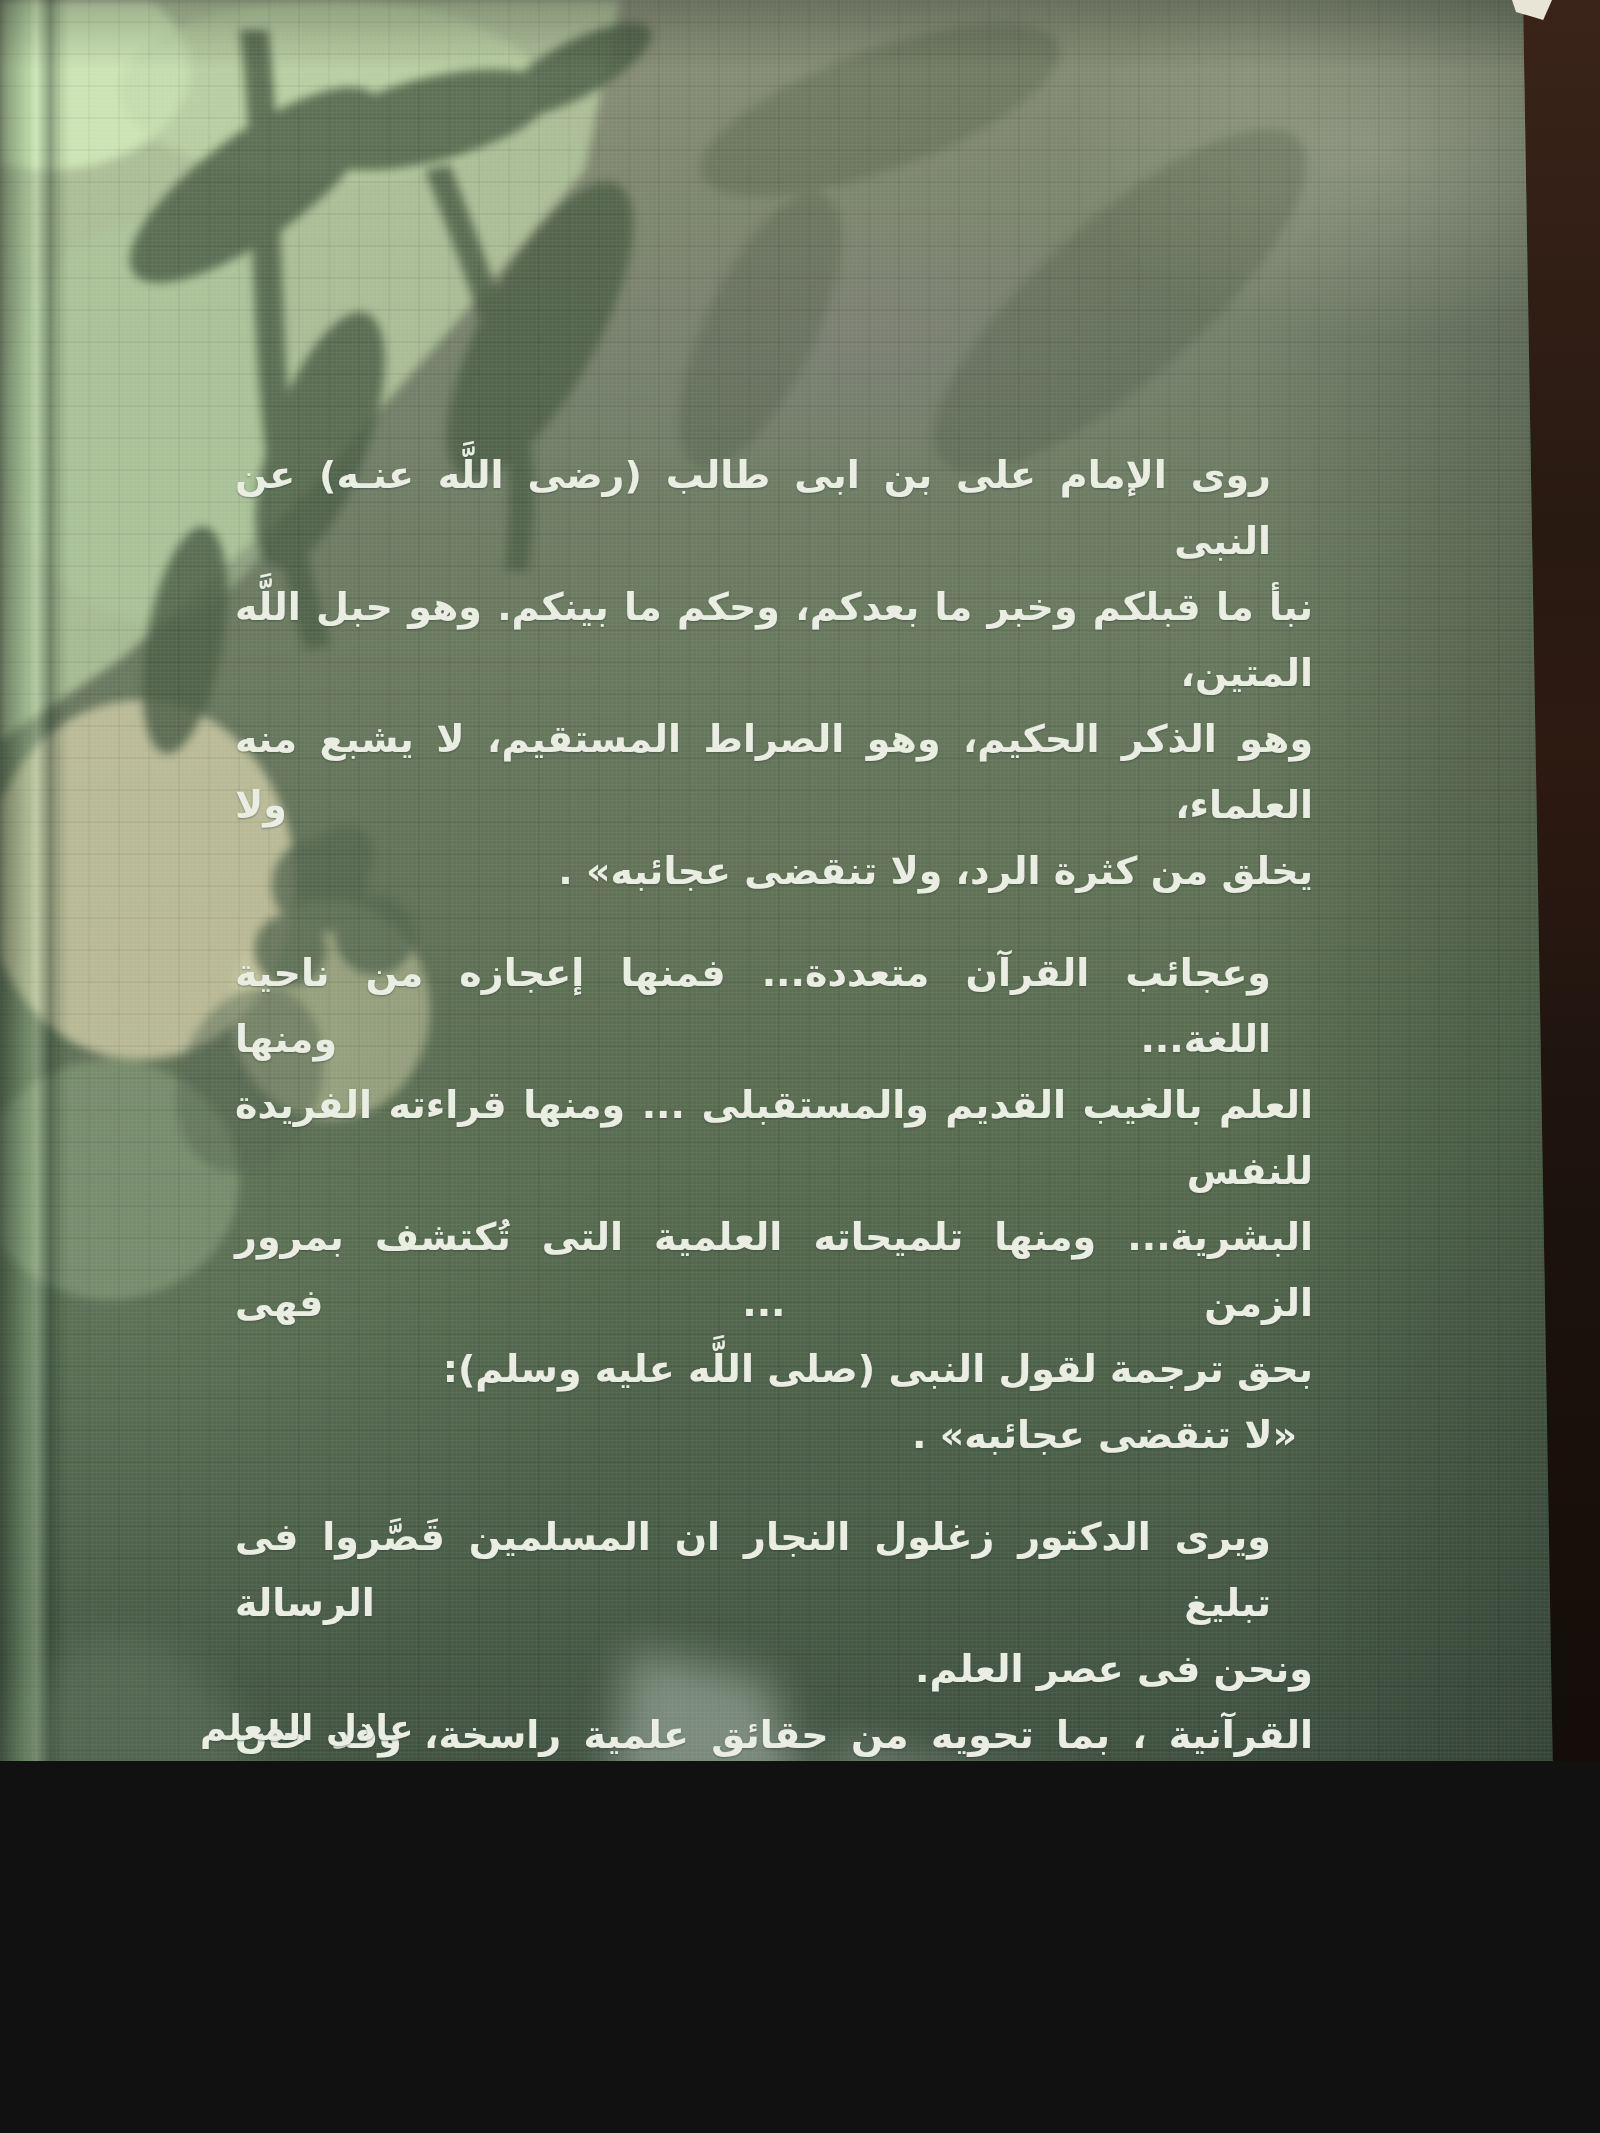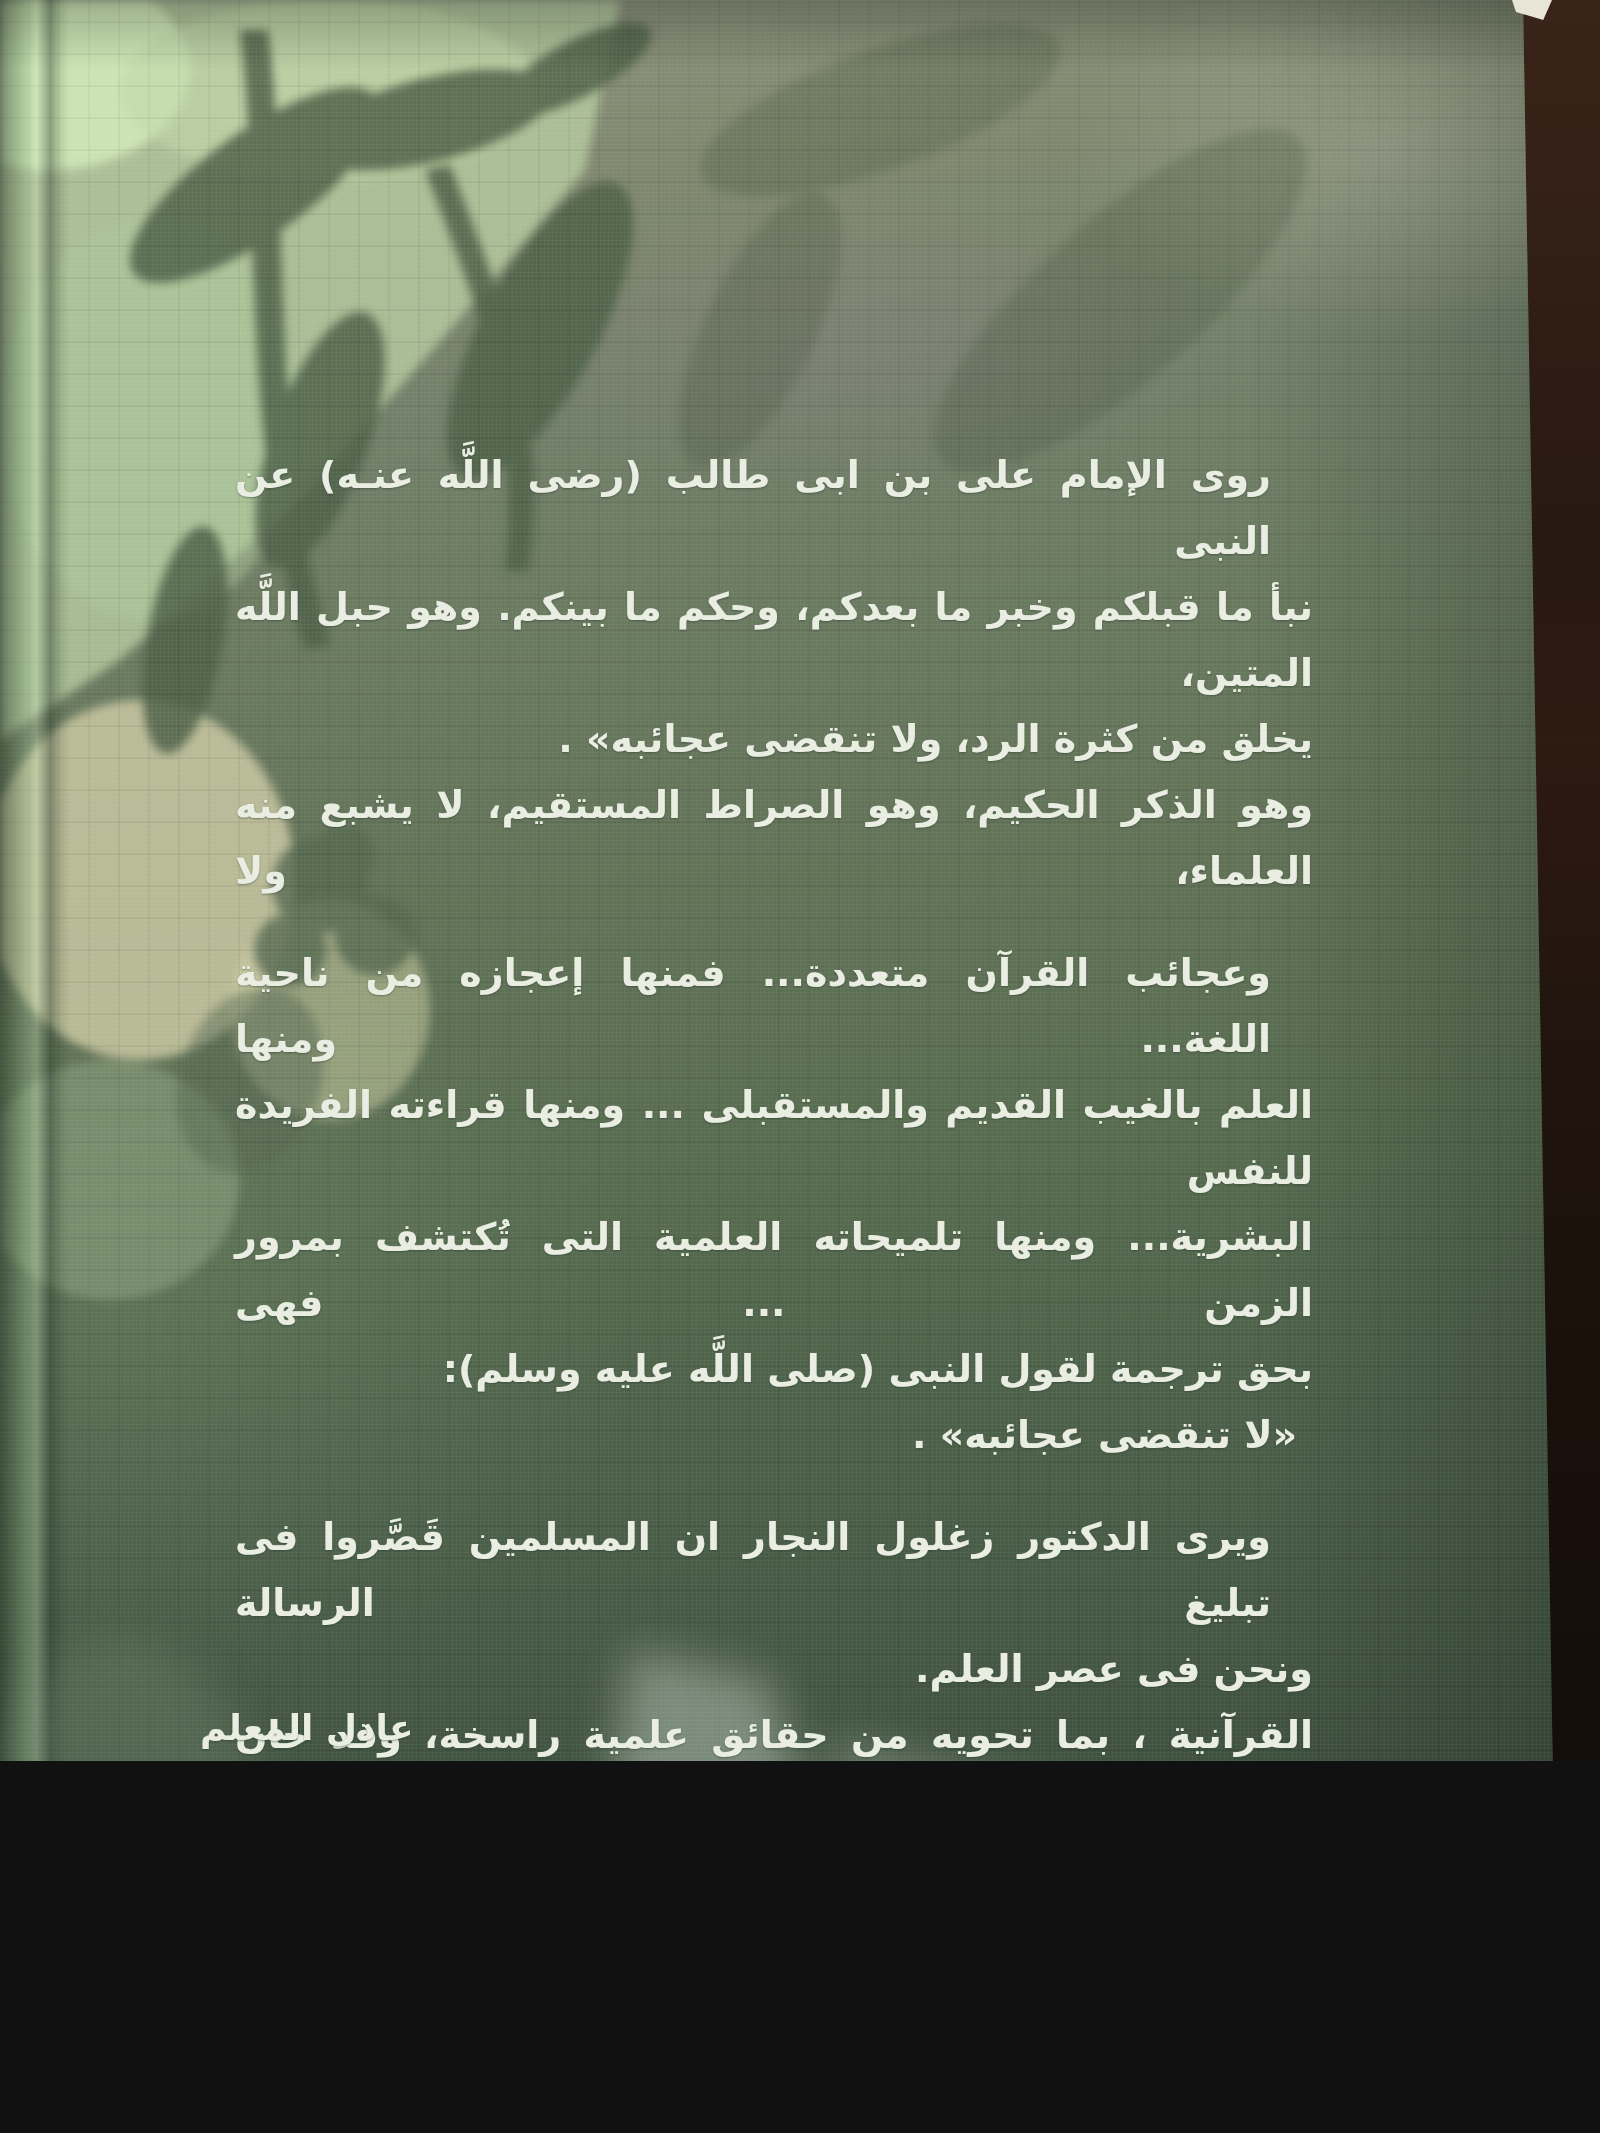--- a/index.html
+++ b/index.html
@@ -131,22 +131,22 @@
         <polygon points="880,733 830,340 1090,400 1160,733" fill="#c3cfc4" opacity="0.34"></polygon>
         <polygon points="300,733 330,420 420,440 430,733" fill="#b9c6b7" opacity="0.20"></polygon>
         <ellipse cx="120" cy="500" rx="160" ry="260" fill="#9cb294" opacity="0.18"></ellipse>
       </g>
     </svg>
 
     <div class="text-block">
       <div class="para">
         <div class="line start">روى الإمام على بن ابى طالب (رضى اللَّه عنـه) عن النبى</div>
         <div class="line full">نبأ ما قبلكم وخبر ما بعدكم، وحكم ما بينكم. وهو حبل اللَّه المتين،</div>
+        <div class="line full">وهو الذكر الحكيم، وهو الصراط المستقيم، لا يشبع منه العلماء، ولا</div>
         <div class="line end">يخلق من كثرة الرد، ولا تنقضى عجائبه» .</div>
-        <div class="line full">وهو الذكر الحكيم، وهو الصراط المستقيم، لا يشبع منه العلماء، ولا</div>
       </div>
       <div class="para gap-sm">
         <div class="line start">وعجائب القرآن متعددة... فمنها إعجازه من ناحية اللغة... ومنها</div>
         <div class="line full">العلم بالغيب القديم والمستقبلى ... ومنها قراءته الفريدة للنفس</div>
         <div class="line full">البشرية... ومنها تلميحاته العلمية التى تُكتشف بمرور الزمن ... فهى</div>
         <div class="line end">بحق ترجمة لقول النبى (صلى اللَّه عليه وسلم):</div>
         <div class="line end indent-sm">«لا تنقضى عجائبه» .</div>
       </div>
       <div class="para gap-sm">
         <div class="line start">ويرى الدكتور زغلول النجار ان المسلمين قَصَّروا فى تبليغ الرسالة</div>

